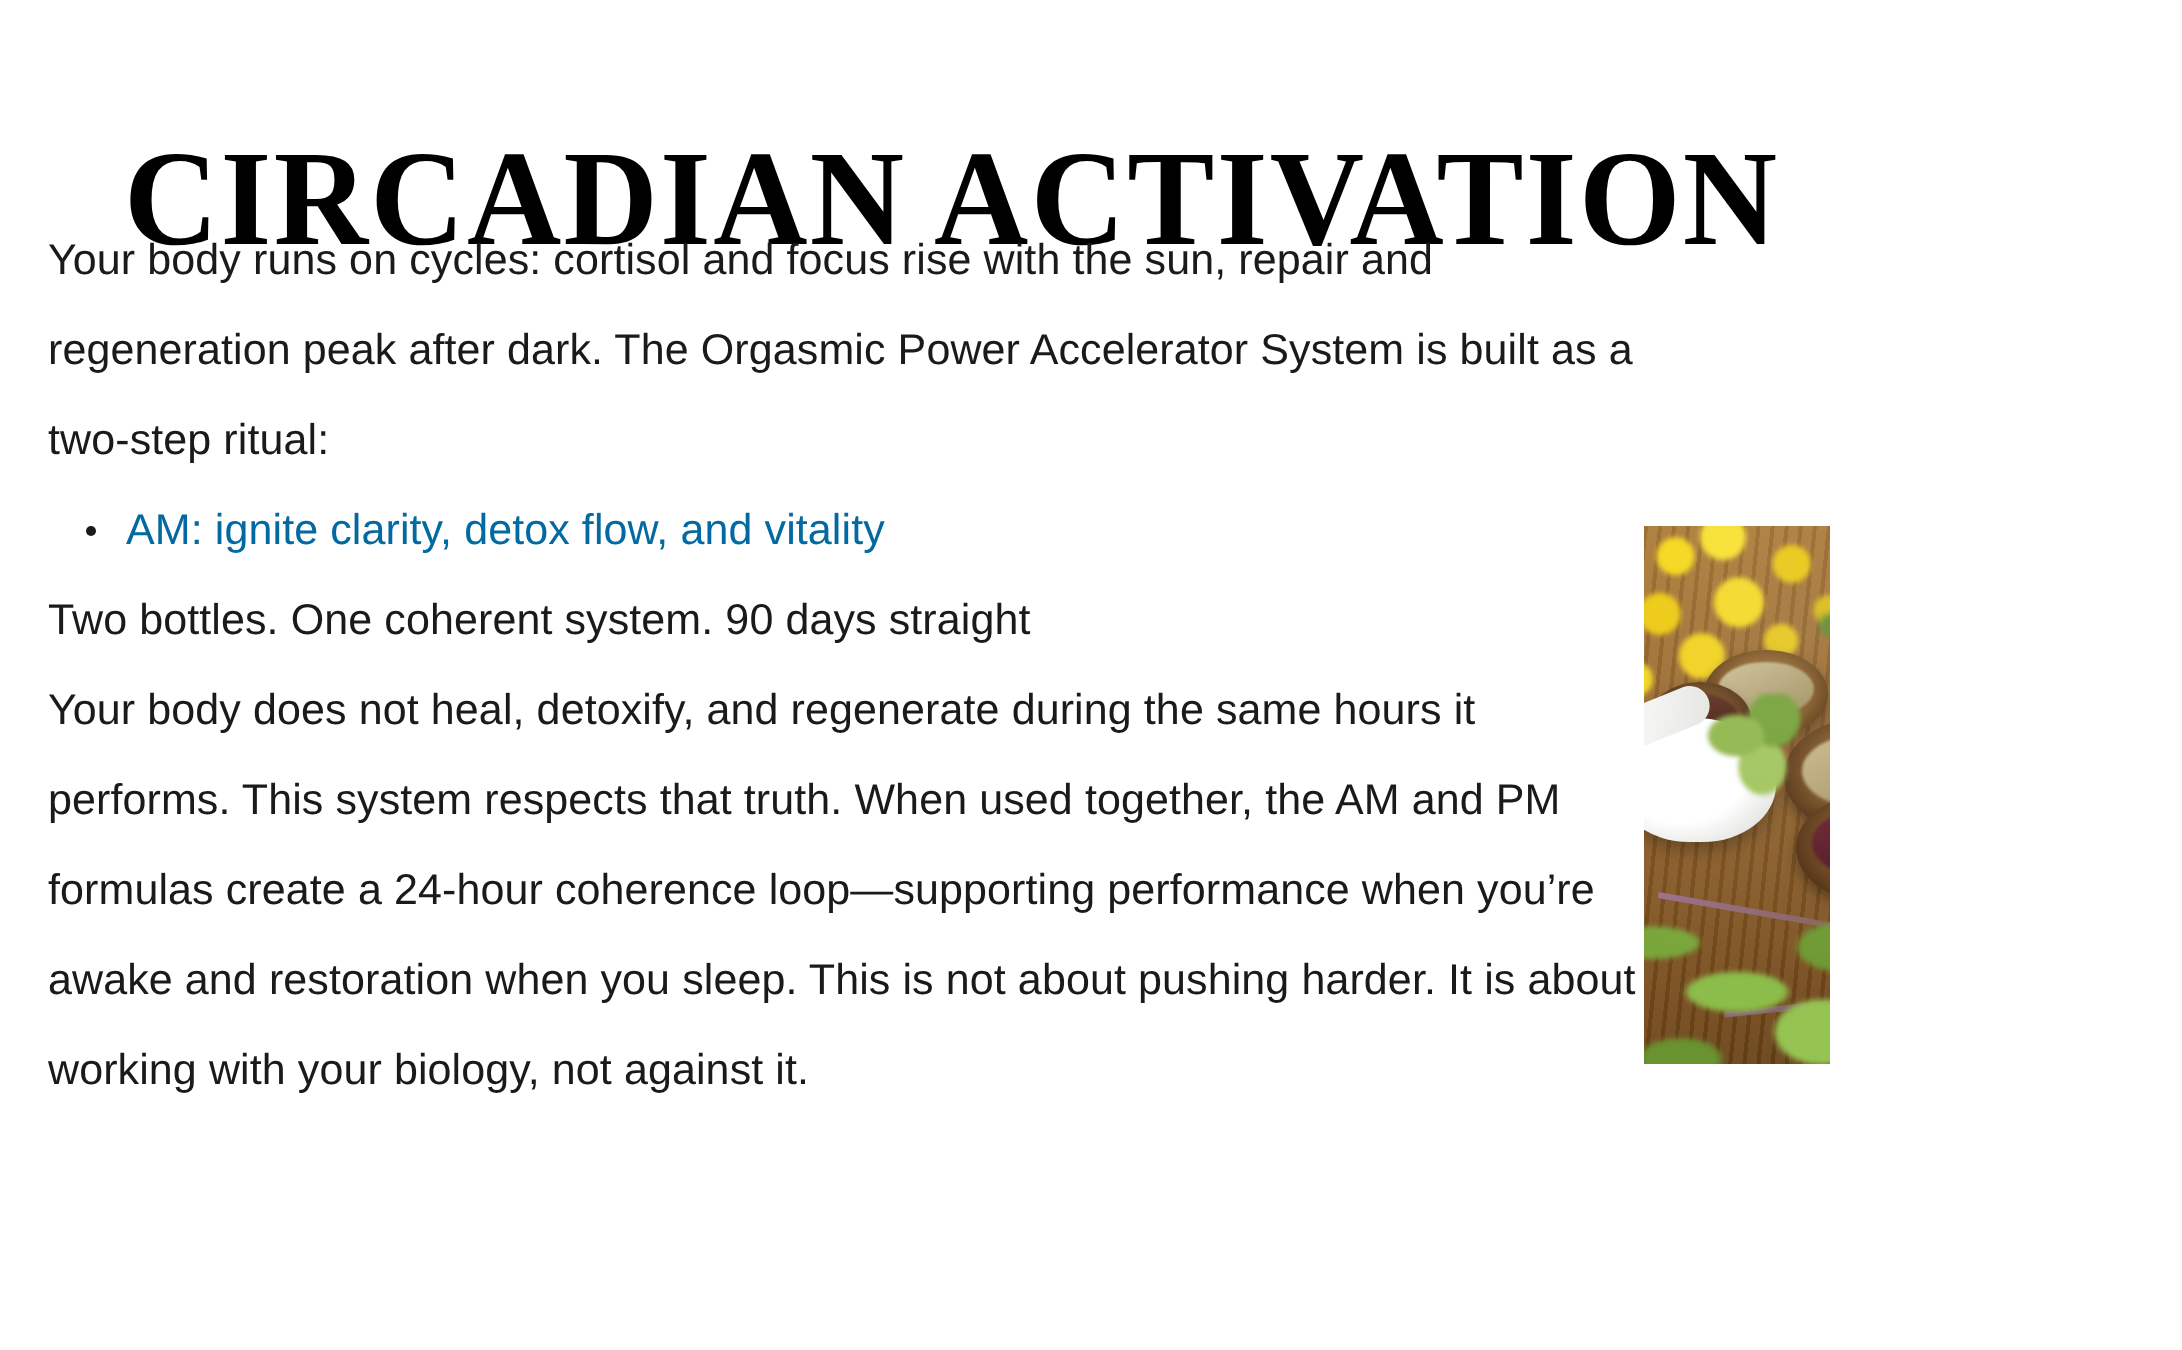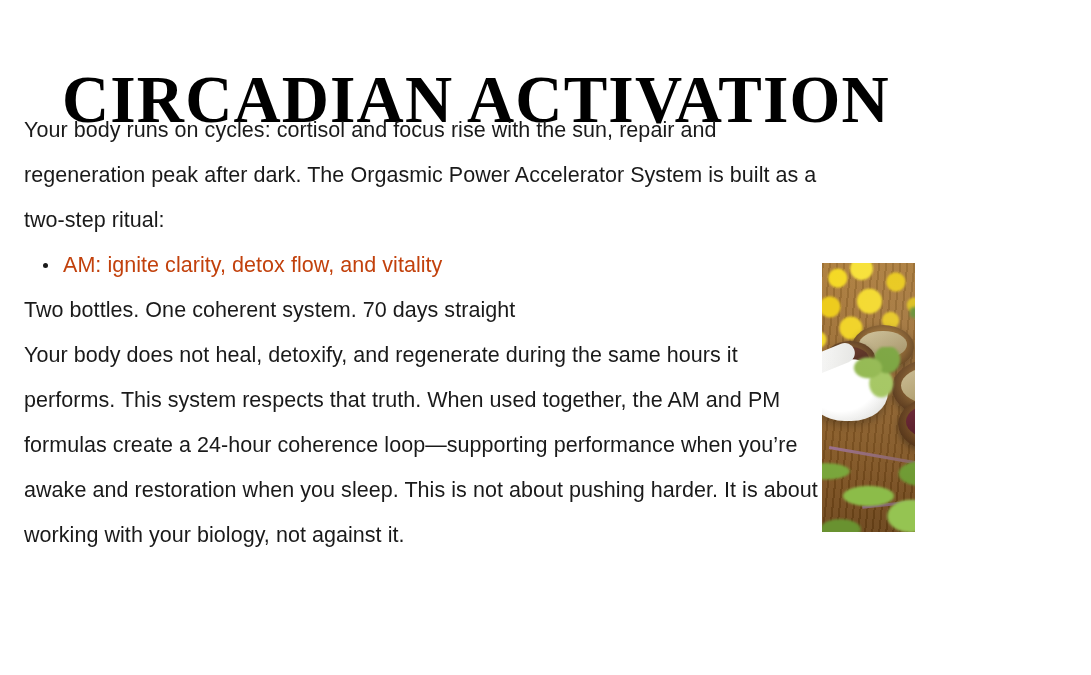--- a/index.html
+++ b/index.html
@@ -58,21 +58,21 @@
   .bullets {
     list-style: none;
     margin: 0;
     padding: 0;
   }
   .bullet-item {
     position: relative;
     padding-left: 39px;
     font-size: 21.5px;
     line-height: 45px;
-    color: #c2410c;
+    color: #0369a1;
     letter-spacing: 0.05px;
   }
   .bullet-item .dot {
     position: absolute;
     left: 19px;
     top: 20px;
     width: 5px;
     height: 5px;
     border-radius: 50%;
     background: #1a1a1a;
@@ -471,21 +471,21 @@
 
     <p class="para">Your body runs on cycles: cortisol and focus rise with the sun, repair and regeneration peak after dark. The Orgasmic Power Accelerator System is built as a two-step ritual:</p>
 
     <ul class="bullets">
       <li class="bullet-item">
         <span class="dot"></span>
         <span>AM: ignite clarity, detox flow, and vitality</span>
       </li>
     </ul>
 
-    <p class="para">Two bottles. One coherent system. 70 days straight</p>
+    <p class="para">Two bottles. One coherent system. 90 days straight</p>
 
     <p class="para">Your body does not heal, detoxify, and regenerate during the same hours it performs. This system respects that truth. When used together, the AM and PM formulas create a 24-hour coherence loop—supporting performance when you’re awake and restoration when you sleep. This is not about pushing harder. It is about working with your biology, not against it.</p>
   </div>
 
   <div class="block-top-right"></div>
   <div class="block-bottom-right"></div>
 
   <div class="photo">
     <div class="photo-inner">
       <div class="ph goldenrod"></div>

